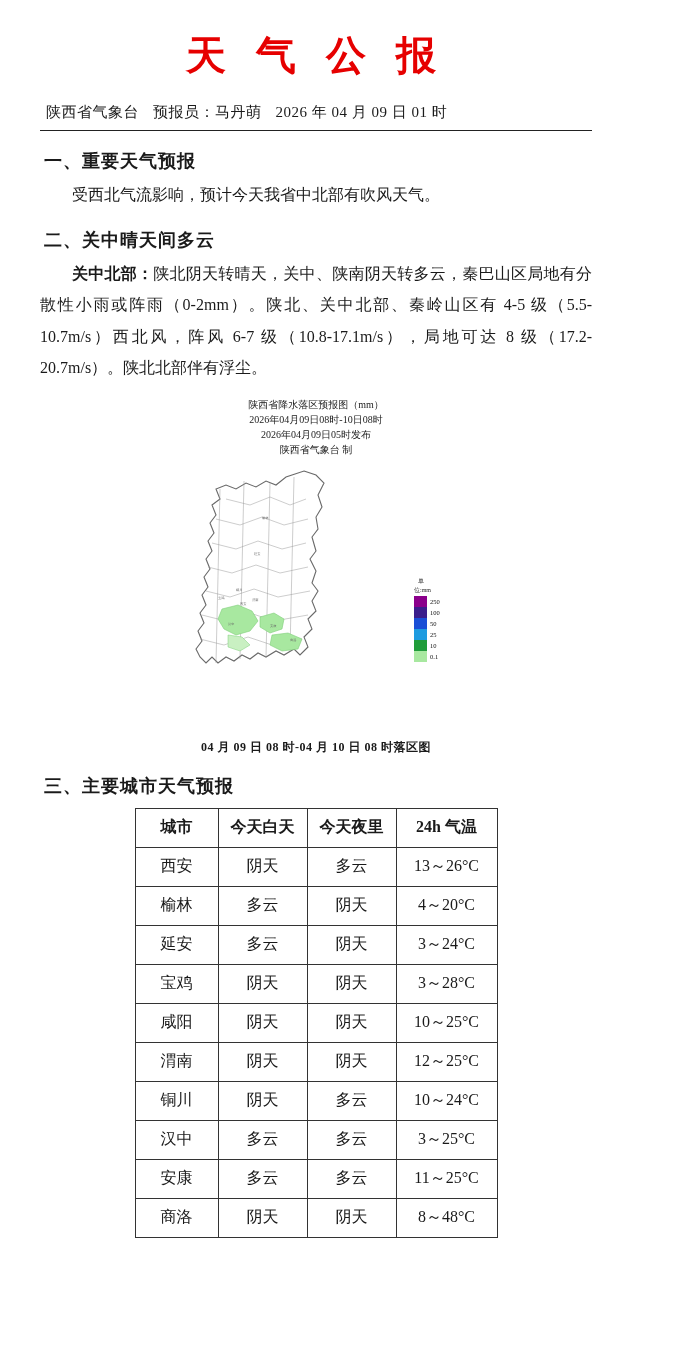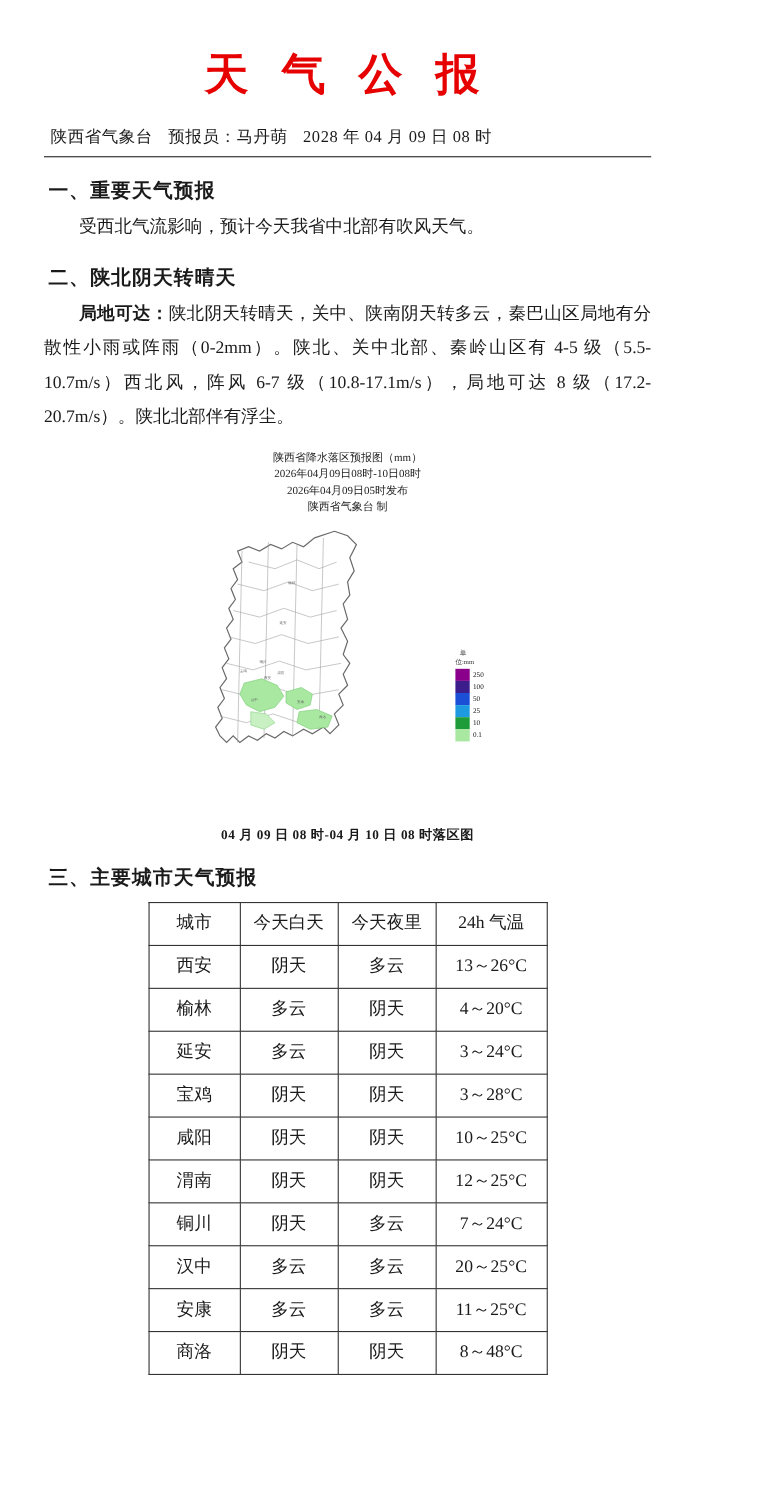--- a/index.html
+++ b/index.html
@@ -9,21 +9,21 @@
   }
   body {
     width: 690px;
     min-height: 1350px;
     font-family: "Liberation Serif", "DejaVu Serif", serif;
     color: #1a1a1a;
   }
   .page {
     width: 632px;
     box-sizing: border-box;
-    padding: 12px 40px 30px 40px;
+    padding: 0 40px 30px 40px;
     position: relative;
   }
   .doc-title {
     text-align: center;
     color: #e60000;
     font-size: 40px;
     font-weight: bold;
     letter-spacing: 10px;
     padding: 28px 0 6px 0;
     font-family: "Liberation Serif", "DejaVu Serif", serif;
@@ -121,45 +121,45 @@
   table.city-table td, table.city-table th {
     border: 1px solid #333;
     width: 80px;
     height: 38px;
     text-align: center;
     font-weight: normal;
     padding: 0 4px;
     white-space: nowrap;
   }
   table.city-table th {
-    font-weight: normal;
+    font-weight: bold;
   }
   table.city-table td.temp, table.city-table th.temp {
     width: 92px;
   }
   table.city-table td.city, table.city-table th.city {
     width: 74px;
   }
 </style>
 </head>
 <body>
 
 <div class="page">
 
   <div class="doc-title">天 气 公 报</div>
 
   <div class="issuer-line">
-    <span>陕西省气象台</span><span class="sp"></span><span>预报员：</span><span>马丹萌</span><span class="sp"></span><span>2028 年 04 月 09 日 08 时</span>
+    <span>陕西省气象台</span><span class="sp"></span><span>预报员：</span><span>马丹萌</span><span class="sp"></span><span>2026 年 04 月 09 日 01 时</span>
   </div>
 
   <div class="section-head">一、重要天气预报</div>
   <div class="para">受西北气流影响，预计今天我省中北部有吹风天气。</div>
 
-  <div class="section-head">二、陕北阴天转晴天</div>
-  <div class="para"><b>局地可达：</b><span>陕北阴天转晴天，关中、陕南阴天转多云，秦巴山区局地有分散性小雨或阵雨（0-2mm）。陕北、关中北部、秦岭山区有 4-5 级（5.5-10.7m/s）西北风，阵风 6-7 级（10.8-17.1m/s），局地可达 8 级（17.2-20.7m/s）。陕北北部伴有浮尘。</span></div>
+  <div class="section-head">二、关中晴天间多云</div>
+  <div class="para"><b>关中北部：</b><span>陕北阴天转晴天，关中、陕南阴天转多云，秦巴山区局地有分散性小雨或阵雨（0-2mm）。陕北、关中北部、秦岭山区有 4-5 级（5.5-10.7m/s）西北风，阵风 6-7 级（10.8-17.1m/s），局地可达 8 级（17.2-20.7m/s）。陕北北部伴有浮尘。</span></div>
 
   <div class="fig-wrap">
     <div class="fig-caption-top">
       <div>陕西省降水落区预报图（mm）</div>
       <div>2026年04月09日08时-10日08时</div>
       <div>2026年04月09日05时发布</div>
       <div>陕西省气象台  制</div>
     </div>
 
     <div class="map-box">
@@ -283,27 +283,27 @@
       <tr>
         <td class="city">渭南</td>
         <td>阴天</td>
         <td>阴天</td>
         <td class="temp">12～25°C</td>
       </tr>
       <tr>
         <td class="city">铜川</td>
         <td>阴天</td>
         <td>多云</td>
-        <td class="temp">7～24°C</td>
+        <td class="temp">10～24°C</td>
       </tr>
       <tr>
         <td class="city">汉中</td>
         <td>多云</td>
         <td>多云</td>
-        <td class="temp">20～25°C</td>
+        <td class="temp">3～25°C</td>
       </tr>
       <tr>
         <td class="city">安康</td>
         <td>多云</td>
         <td>多云</td>
         <td class="temp">11～25°C</td>
       </tr>
       <tr>
         <td class="city">商洛</td>
         <td>阴天</td>

